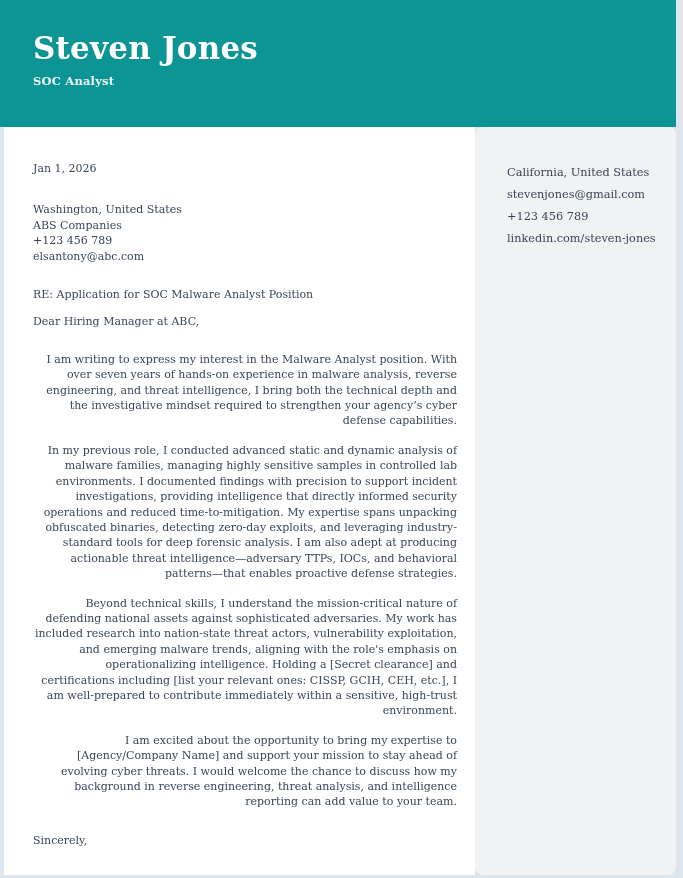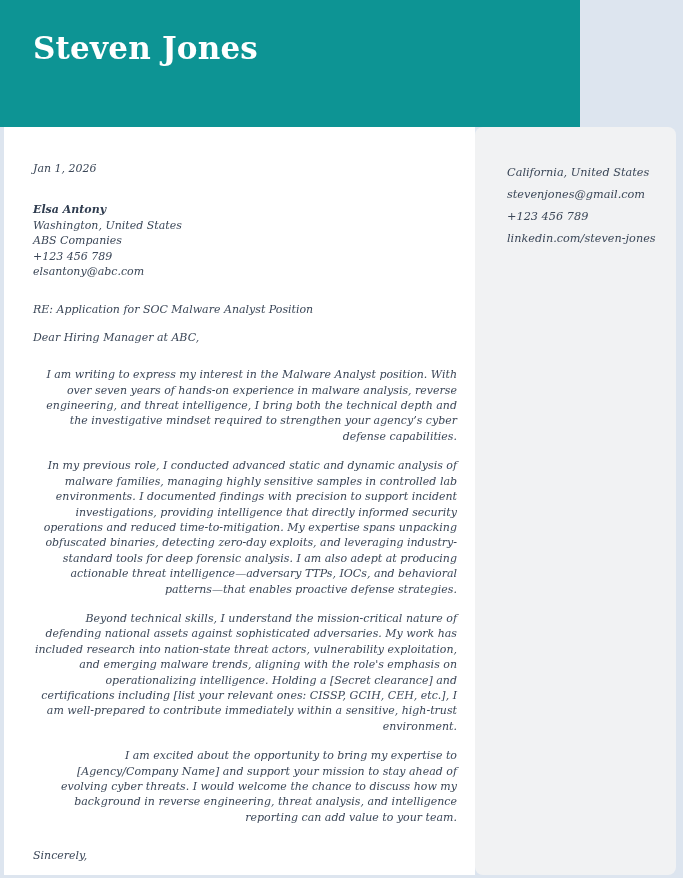--- a/index.html
+++ b/index.html
@@ -16,21 +16,21 @@
   }
   .page {
     position: absolute;
     top: 0;
     left: 0;
     width: 676px;
     height: 875px;
   }
   
   .header {
-    width: 580px;
+    width: 676px;
     height: 127px;
     background: #0D9494;
     box-sizing: border-box;
     padding: 31px 0 0 33px;
   }
   .name {
     color: #ffffff;
     font-size: 31px;
     font-weight: bold;
     line-height: 1.1;
@@ -41,21 +41,20 @@
     color: #eef7f7;
     font-size: 11.5px;
     font-weight: bold;
     margin-top: 9px;
     letter-spacing: 0.2px;
   }
   
   .content {
     display: flex;
     height: 748px;
-    font-style: italic;
   }
   .main {
     margin-left: 4px;
     width: 471px;
     background: #ffffff;
     box-sizing: border-box;
     padding: 34px 18px 0 29px;
     color: #3a4657;
     font-size: 11px;
     line-height: 15.4px;
@@ -97,30 +96,30 @@
     margin: 23px 0 7px 0;
   }
 </style>
 </head>
 <body>
 
 <div class="page">
 
   <div class="header">
     <h1 class="name">Steven Jones</h1>
+    <div class="job-title">SOC Analyst</div>
   </div>
 
   <div class="content">
 
     <div class="main">
 
       <p class="date-line">Jan 1, 2026</p>
 
       <div class="recipient">
-        <div class="recipient-name">Elsa Antony</div>
         <div>Washington, United States</div>
         <div>ABS Companies</div>
         <div>+123 456 789</div>
         <div>elsantony@abc.com</div>
       </div>
 
       <p class="subject-line">RE: Application for SOC Malware Analyst Position</p>
 
       <p class="salutation">Dear Hiring Manager at ABC,</p>
 

